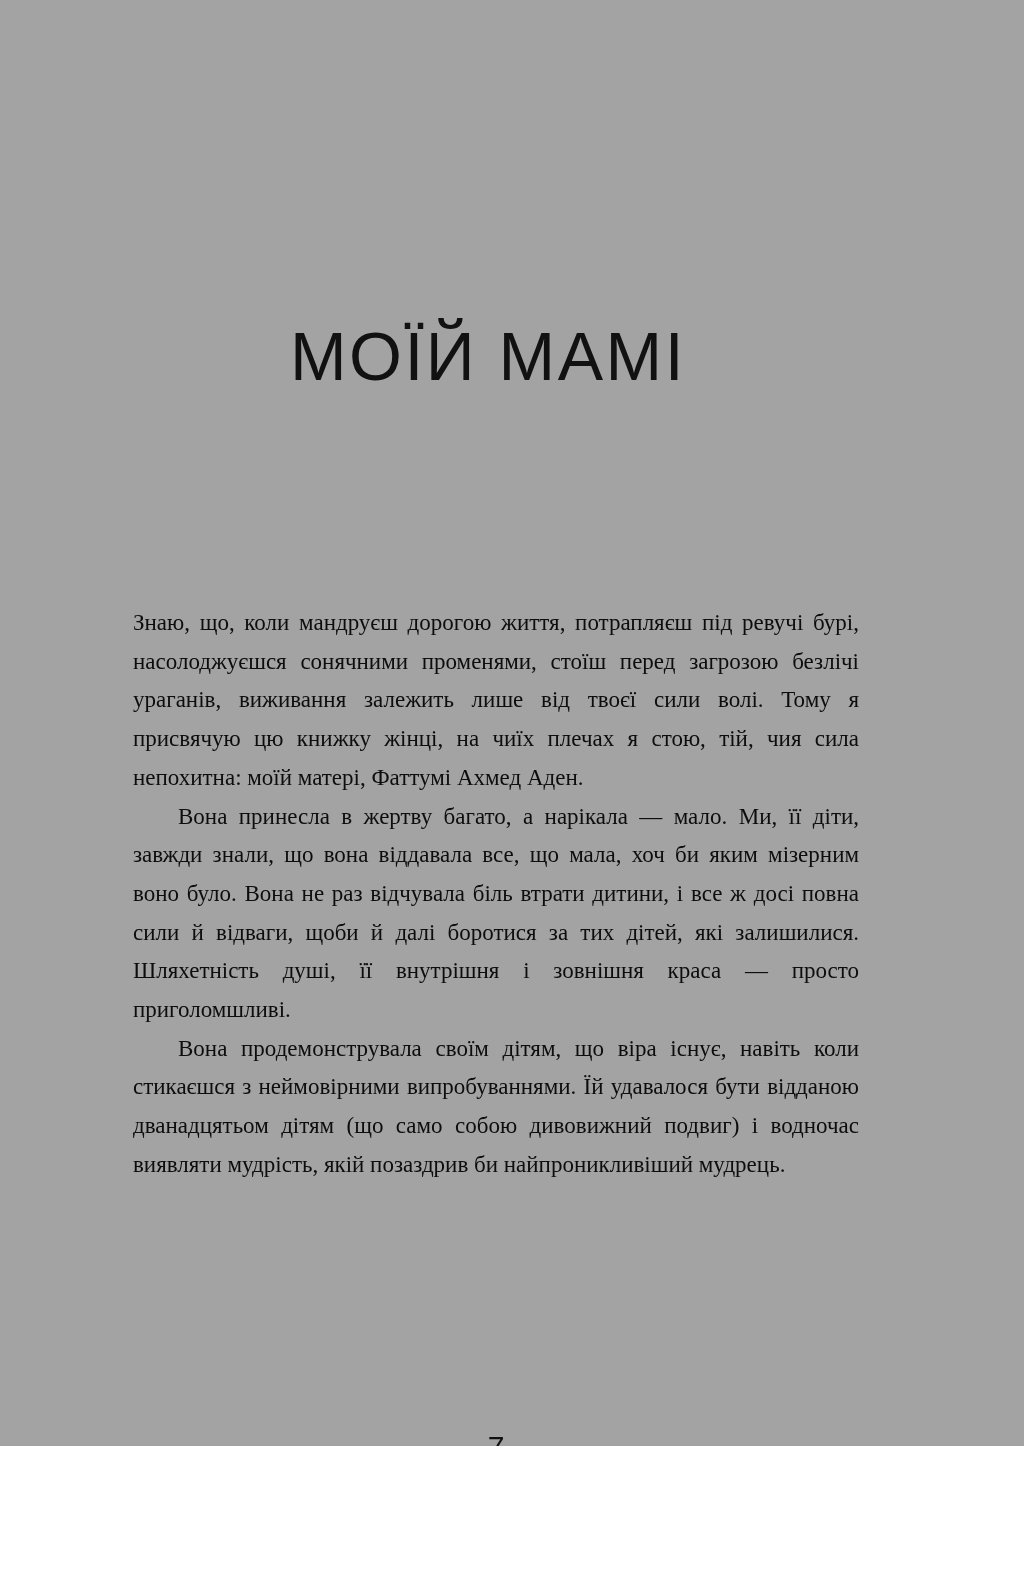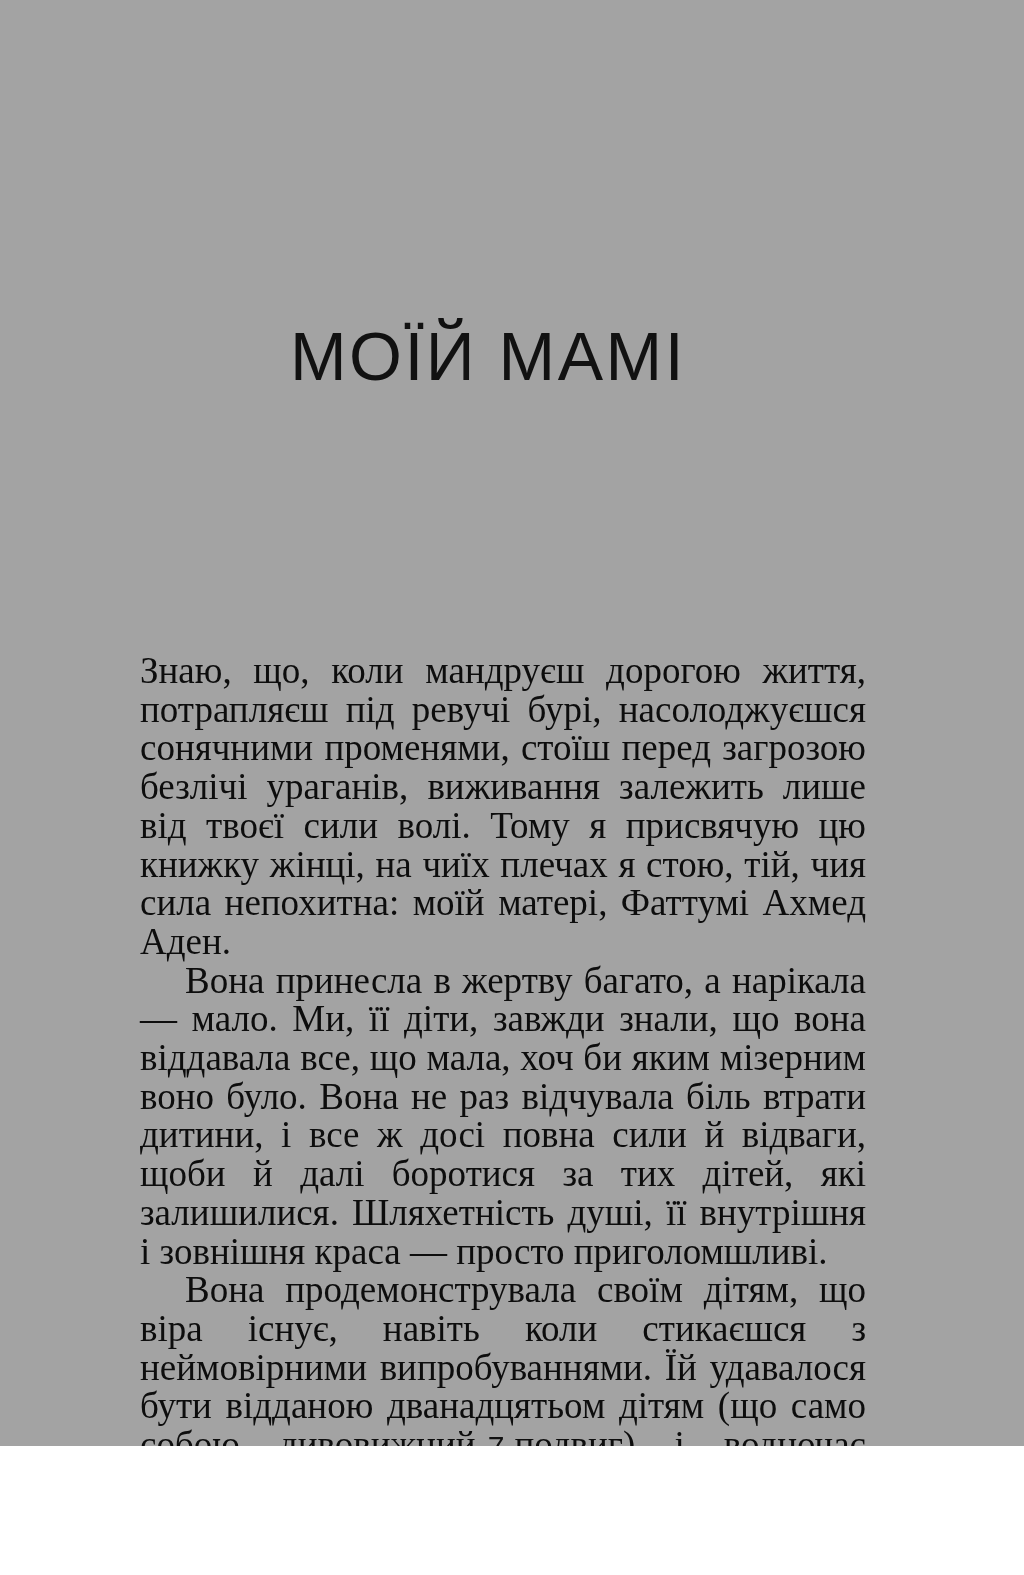--- a/index.html
+++ b/index.html
@@ -31,32 +31,31 @@
     font-size: 68px;
     line-height: 1.0;
     letter-spacing: 2.5px;
     color: #111111;
     white-space: nowrap;
   }
 
   
   .body-block {
     position: absolute;
-    left: 140px;
+    left: 133px;
     top: 604px;
     width: 726px;
     font-family: "Liberation Serif", "DejaVu Serif", serif;
-    font-size: 37px;
+    font-size: 23px;
     line-height: 38.7px;
     color: #0d0d0d;
     text-align: justify;
     text-justify: inter-word;
     -webkit-hyphens: none;
     hyphens: none;
-    margin-top: 48px;
   }
 
   .body-block p {
     margin: 0;
     text-indent: 45px;
   }
 
   .body-block p.first {
     text-indent: 0;
   }

